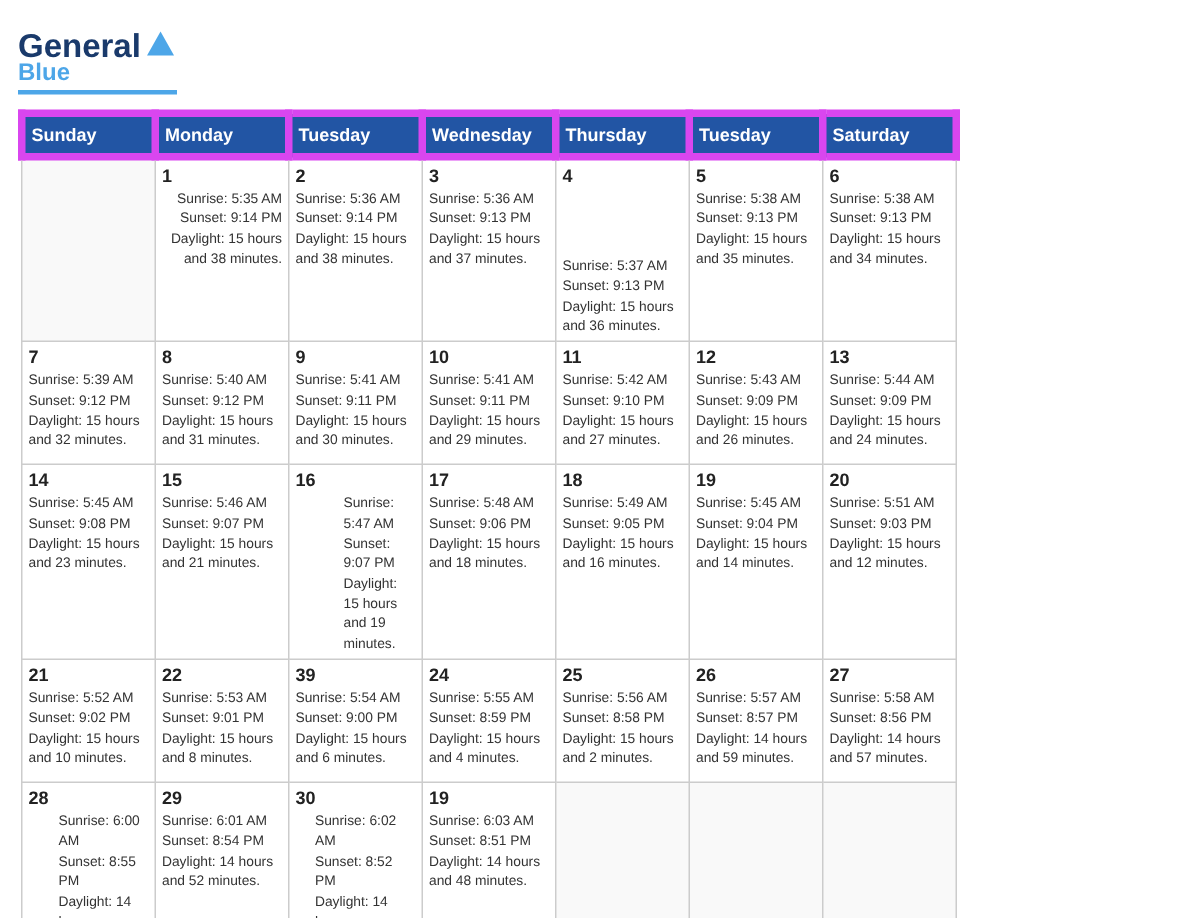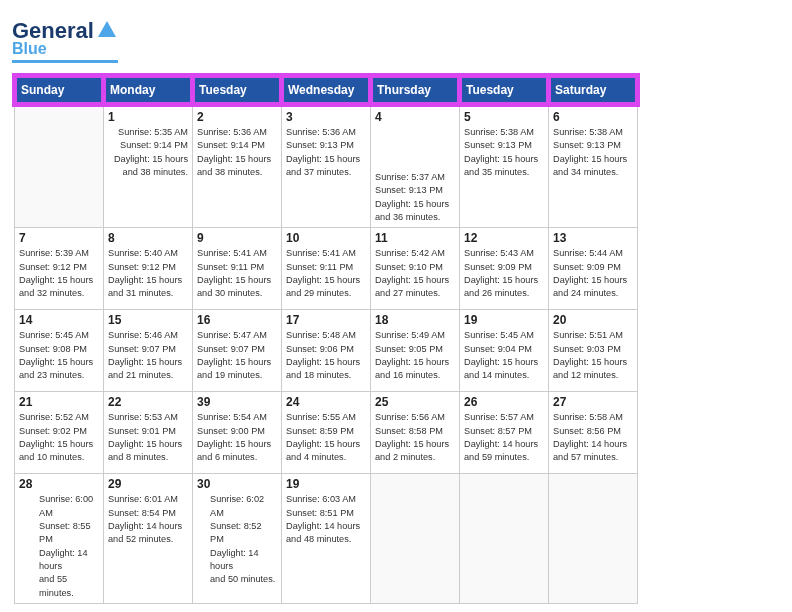--- a/index.html
+++ b/index.html
@@ -225,21 +225,21 @@
           </td>
           <td>
             <span class="day-num">15</span>
             <div class="day-info" style="white-space: pre-line;">Sunrise: 5:46 AM
 Sunset: 9:07 PM
 Daylight: 15 hours
 and 21 minutes.</div>
           </td>
           <td>
             <span class="day-num">16</span>
-            <div class="day-info" style="white-space: pre-line;">Sunrise: 5:47 AM
+            <div class="day-info" style="white-space: pre-line; margin-left: 32px;">Sunrise: 5:47 AM
 Sunset: 9:07 PM
 Daylight: 15 hours
 and 19 minutes.</div>
           </td>
           <td>
             <span class="day-num">17</span>
             <div class="day-info" style="white-space: pre-line;">Sunrise: 5:48 AM
 Sunset: 9:06 PM
 Daylight: 15 hours
 and 18 minutes.</div>

